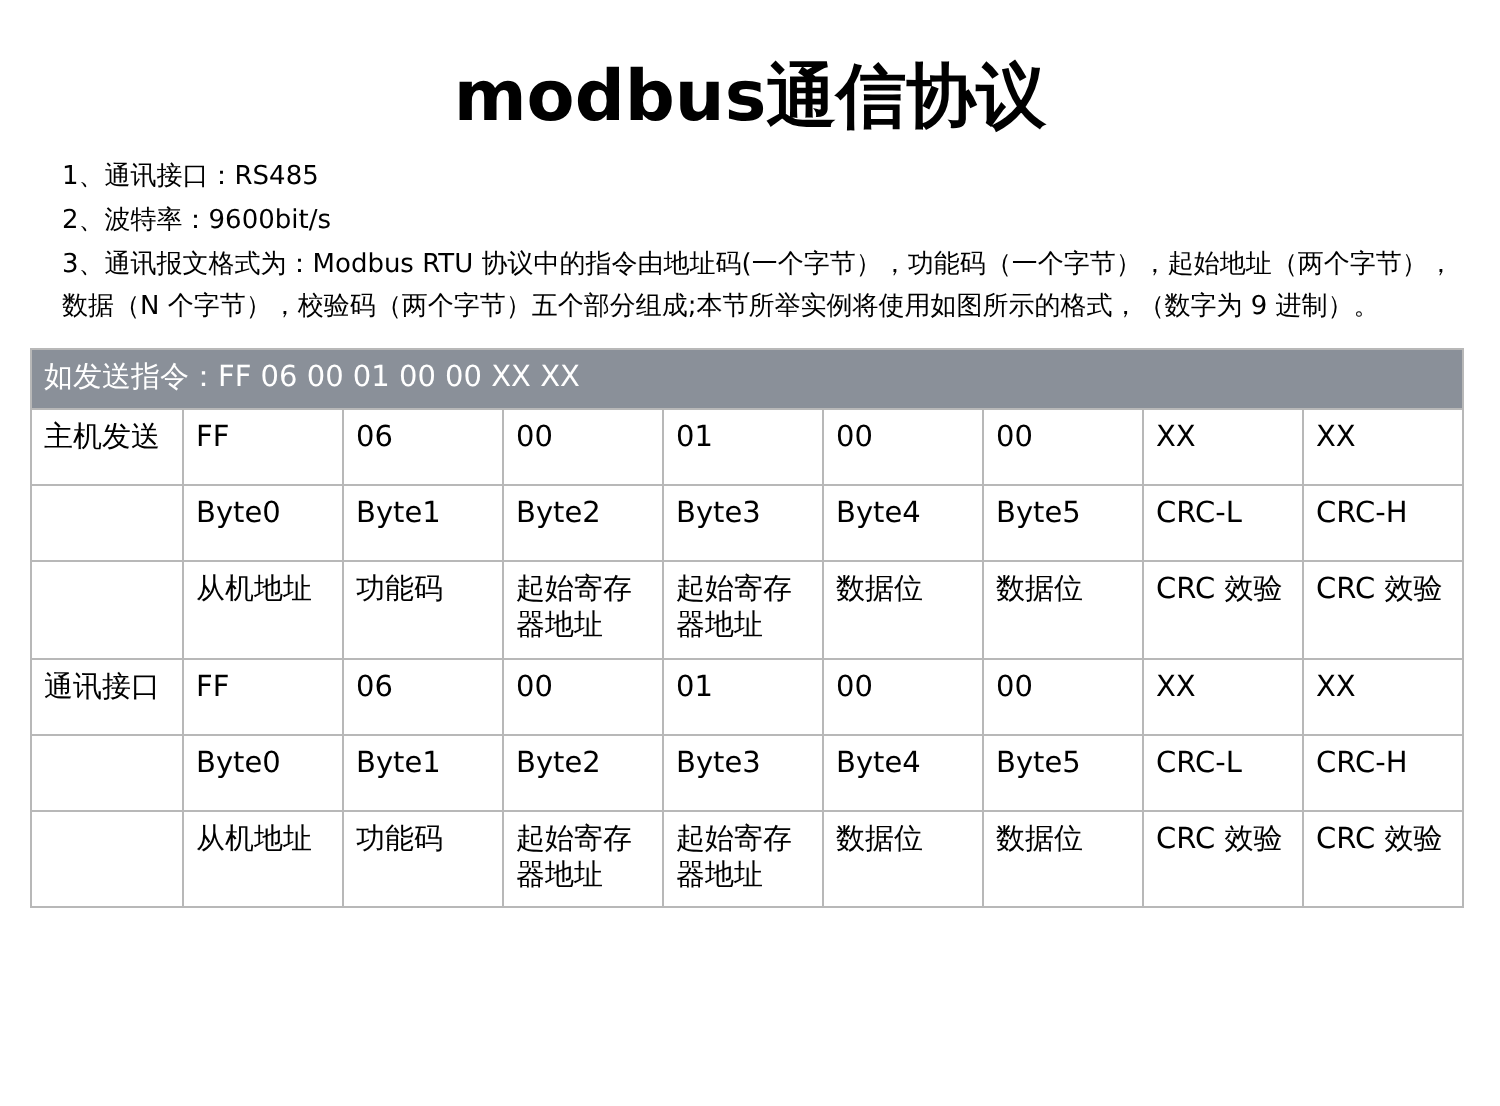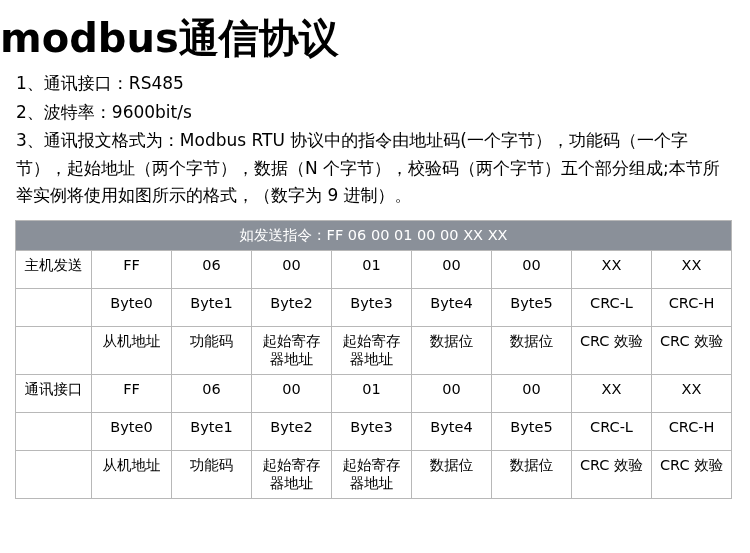--- a/index.html
+++ b/index.html
@@ -14,43 +14,43 @@
     color: #000000;
     overflow: hidden;
   }
   .page {
     width: 750px;
     height: 553px;
     position: relative;
     box-sizing: border-box;
   }
   .title {
-    text-align: left;
-    font-size: 40px;
+    text-align: center;
+    font-size: 35px;
     font-weight: bold;
     letter-spacing: 0px;
-    margin-top: 14px;
+    margin-top: 28px;
     margin-bottom: 8px;
     line-height: 1.2;
     font-family: "DejaVu Sans", "Liberation Sans", sans-serif;
   }
   .intro {
     padding: 0 14px 0 16px;
-    font-size: 17px;
+    font-size: 13px;
     line-height: 1.62;
+    margin-left: 15px;
   }
   .intro p {
     margin: 0 0 1px 0;
   }
   table.proto {
     border-collapse: collapse;
     width: 716px;
     margin: 10px 0 0 15px;
     table-layout: fixed;
-    text-align: center;
   }
   table.proto td {
     border: 1px solid #b8b8b8;
     font-size: 14.5px;
     padding: 5px 6px 6px 6px;
     vertical-align: top;
     line-height: 1.25;
     word-break: break-all;
   }
   td.header-cell {

